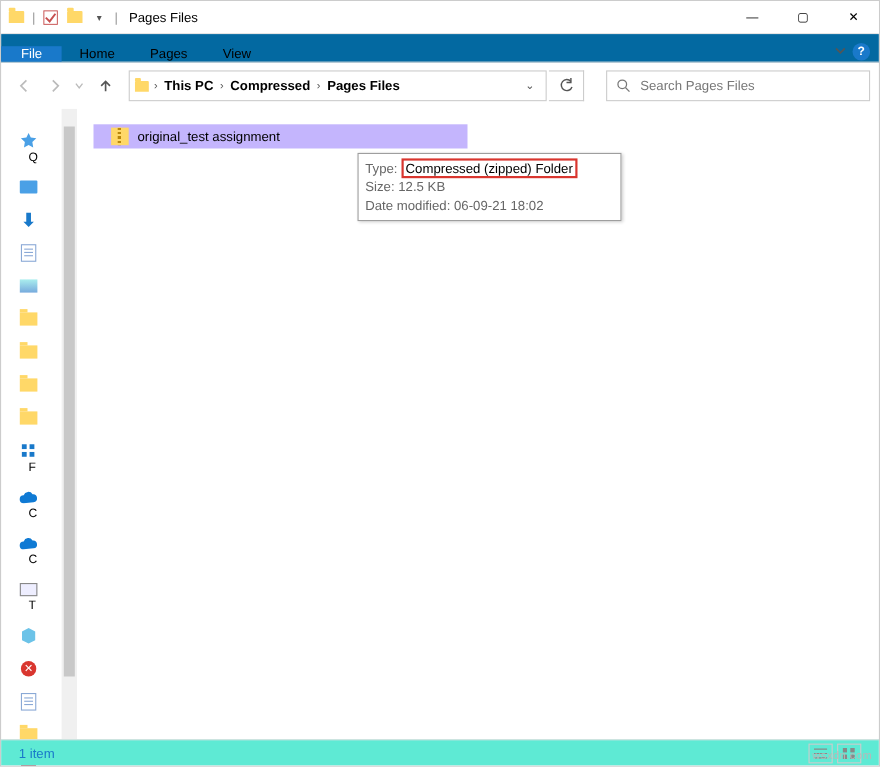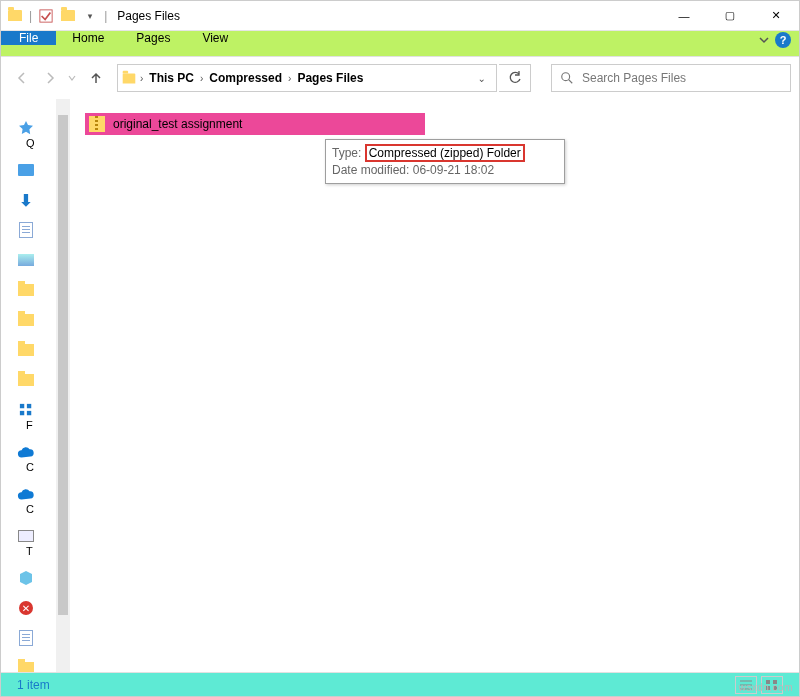--- a/index.html
+++ b/index.html
@@ -11,21 +11,21 @@
     .tb-icon { width: 16px; height: 16px; display: inline-flex; align-items: center; justify-content: center; }
     .folder-glyph { width: 14px; height: 11px; background: #ffd868; border-radius: 1px 1px 0 0; position: relative; }
     .folder-glyph::before { content:""; position:absolute; top:-3px; left:0; width:6px; height:3px; background:#ffd868; border-radius:1px 1px 0 0;}
     .sep { color: #999; font-size: 12px; }
     .check-icon svg { width:14px; height:14px; }
     .title-text { font-size: 12px; margin-left: 4px; color:#000;}
     .win-controls { margin-left: auto; display: flex; }
     .win-btn { width: 46px; height: 30px; display: flex; align-items: center; justify-content: center; font-size: 11px; color:#000;}
 
     
-    .ribbon { height: 26px; display: flex; align-items: flex-start; border-bottom: 1px solid #e1e1e1; background:#bef264;}
+    .ribbon { height: 26px; display: flex; align-items: flex-end; border-bottom: 1px solid #e1e1e1; background:#0369a1;}
     .file-tab { background: #1979ca; color: #fff; padding: 0 18px; display: flex; align-items: center; font-size: 12px; }
     .rtab { padding: 0 16px; display: flex; align-items: center; font-size: 12px; color:#000;}
     .ribbon-right { margin-left: auto; display: flex; align-items: center; padding-right: 8px; gap: 6px;}
     .chevron-down-sm svg{width:10px;height:10px;}
     .help-circle { width:16px; height:16px; border-radius:50%; background:#1979ca; color:#fff; font-size:11px; display:flex; align-items:center; justify-content:center; font-weight:bold;}
 
     
     .navrow { height: 42px; display: flex; align-items: center; padding: 0 8px; gap: 2px; }
     .nav-btn { width: 26px; height: 26px; display:flex; align-items:center; justify-content:center; color:#555;}
     .nav-btn.disabled { color:#bbb; }
@@ -55,21 +55,21 @@
     .pic-ico{width:16px;height:12px;background:linear-gradient(#aee,#7ad);}
     .fld{width:16px;height:12px;background:#ffd868;position:relative;}
     .fld::before{content:"";position:absolute;top:-3px;left:0;width:7px;height:3px;background:#ffd868;}
     .grid-ico svg{color:#1979ca;}
     .cloud-ico svg{color:#0f7ad4;}
     .err-ico{width:14px;height:14px;border-radius:50%;background:#d9362f;color:#fff;font-size:10px;display:flex;align-items:center;justify-content:center;}
     .mcafee{width:14px;height:16px;background:#c8102e;clip-path:polygon(0 0,100% 0,100% 70%,50% 100%,0 70%);}
     .pc-ico{width:16px;height:12px;border:1px solid #888;background:#eef;}
 
     .content { flex:1; padding: 14px 20px 0 34px; position:relative;}
-    .file-row { display:flex; align-items:center; height:22px; background:#ec4899; width:340px; padding-left:4px; gap:8px;}
+    .file-row { display:flex; align-items:center; height:22px; background:#c4b5fd; width:340px; padding-left:16px; gap:8px;}
     .zip-ico{width:16px;height:16px;background:#ffd868;position:relative;display:inline-block;}
     .zip-ico::after{content:"";position:absolute;left:6px;top:0;width:3px;height:16px;background:repeating-linear-gradient(#b8860b 0 2px,#ffd868 2px 4px);}
     .file-name{font-size:12px;color:#000;}
 
     .tooltip { position:absolute; left:274px; top:40px; width:240px; border:1px solid #9e9e9e; background:#fff; padding:4px 6px; font-size:12px; color:#666; box-shadow:1px 1px 3px rgba(0,0,0,.2);}
     .tooltip .line{line-height:1.4;}
     .tt-type-val{color:#000;}
     .red-box{border:2px solid #d9362f; padding:0 2px; display:inline-block; line-height:1.2;}
 
     
@@ -286,20 +286,24 @@
       <span class="zip-ico"></span>
       <span class="file-name">original_test assignment</span>
     </div>
 
     <div class="tooltip">
       <div class="line">
         <span>Type:</span>
         <span class="red-box"><span class="tt-type-val">Compressed (zipped) Folder</span></span>
       </div>
       <div class="line">
+        <span>Size:</span>
+        <span>12.5 KB</span>
+      </div>
+      <div class="line">
         <span>Date modified:</span>
         <span>06-09-21 18:02</span>
       </div>
     </div>
   </div>
 </div>
 
 <div class="status">
   <span>1 item</span>
   <div class="status-right">

